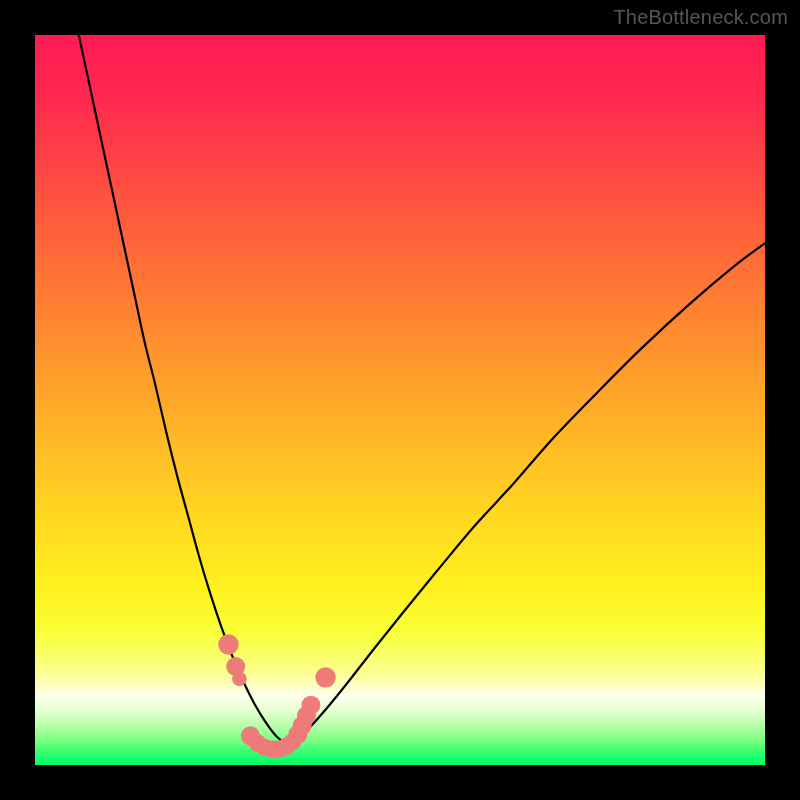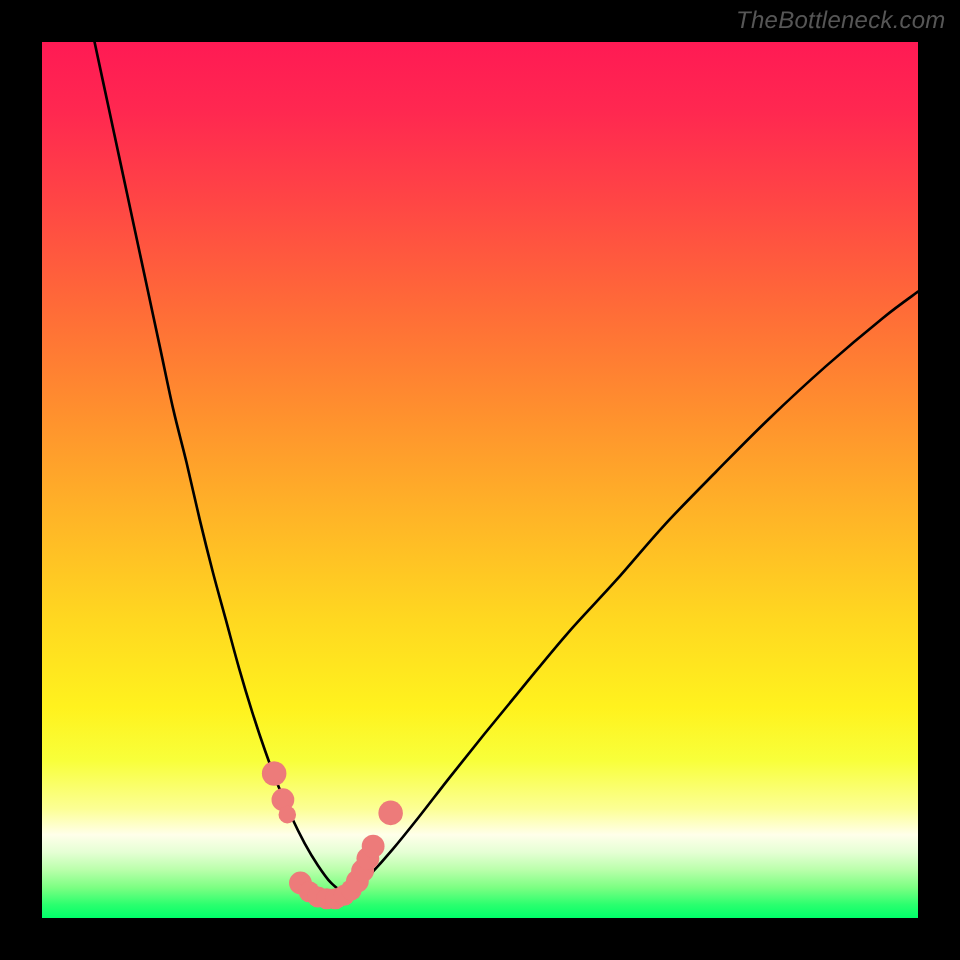--- a/index.html
+++ b/index.html
@@ -42,21 +42,20 @@
   }
   .watermark {
     position: absolute;
     top: 6px;
     right: 12px;
     font-family: Arial, Helvetica, sans-serif;
     font-size: 20px;
     font-weight: 500;
     color: #565656;
     letter-spacing: 0.2px;
-    font-style: italic;
   }
 </style>
 </head>
 <body>
 
 <div class="frame">
   <div class="plot-area">
     <svg class="gradient-bg" viewBox="0 0 730 730" preserveAspectRatio="none">
       <defs>
         <linearGradient id="bg-grad" x1="0" y1="0" x2="0" y2="1">

